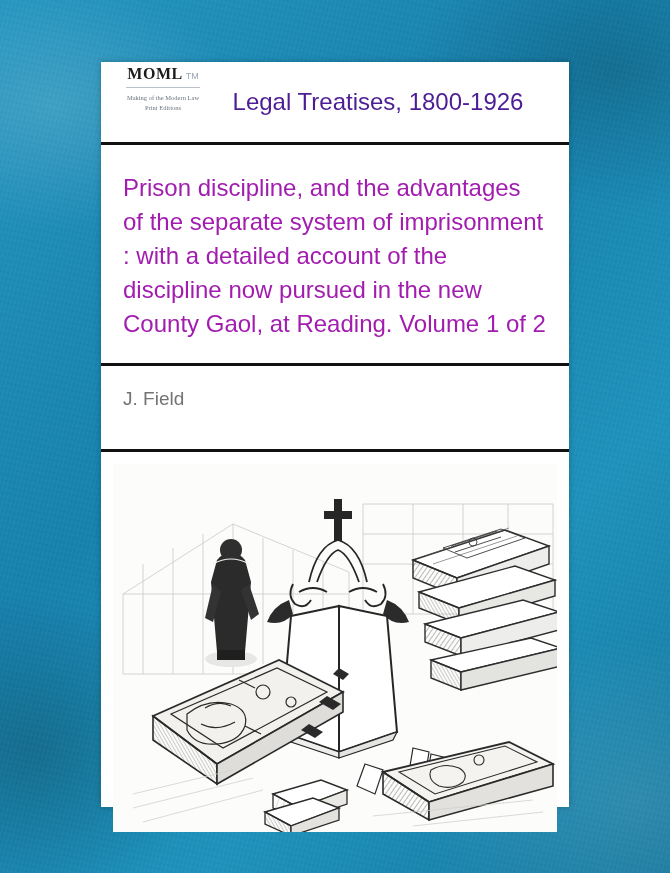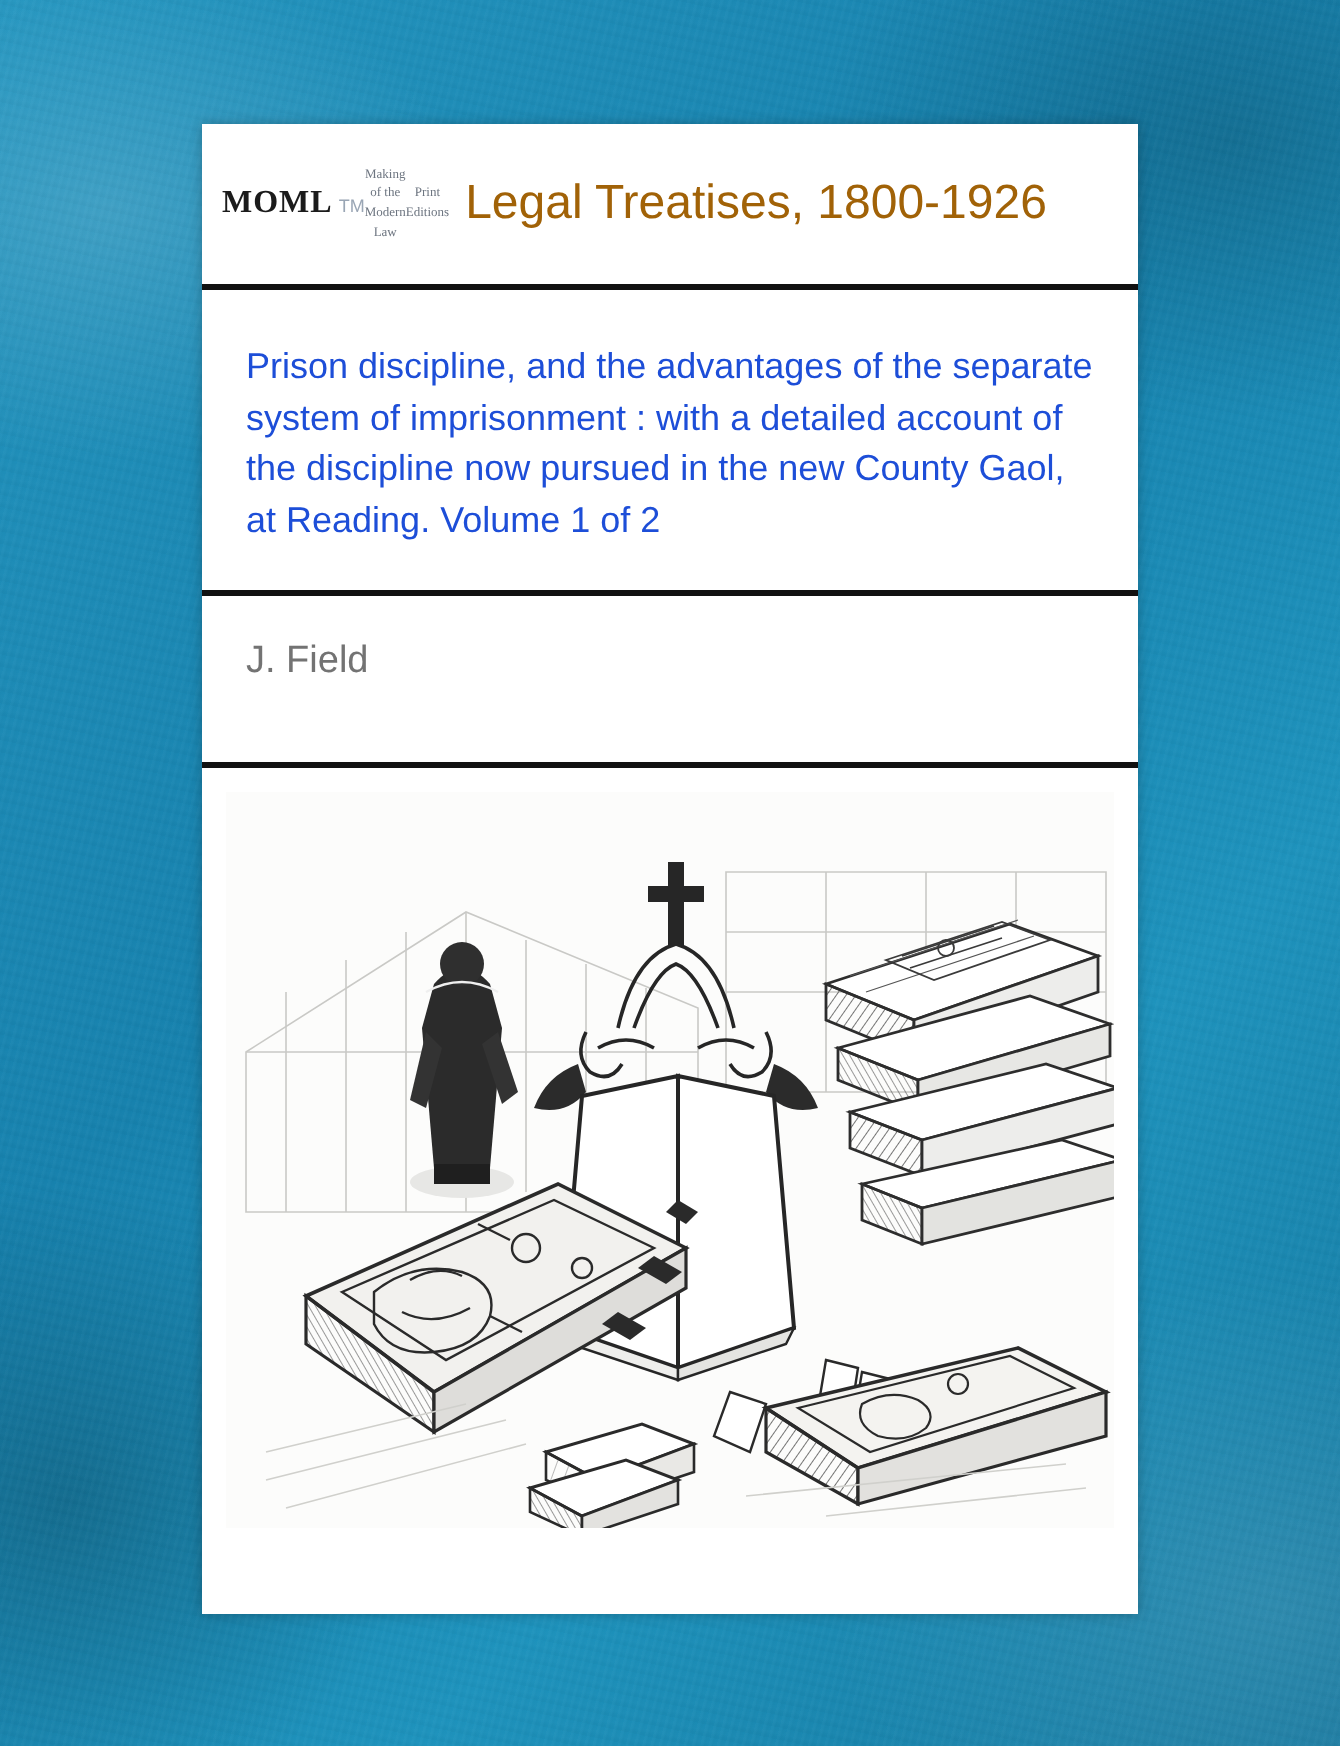--- a/index.html
+++ b/index.html
@@ -50,20 +50,21 @@
     height: 80px;
     display: flex;
     align-items: center;
     border-bottom: 3px solid #111;
   }
   .logo {
     width: 104px;
     height: 72px;
     margin-left: 10px;
     display: flex;
+    flex-direction: column;
     align-items: center;
     justify-content: flex-start;
     line-height: 1;
   }
   .logo-top {
     display: flex;
     align-items: baseline;
     gap: 3px;
   }
   .logo-moml {
@@ -89,32 +90,32 @@
     font-size: 6.5px;
     color: #6d7580;
     text-align: center;
     line-height: 1.5;
   }
   .header-title {
     flex: 1;
     text-align: center;
     font-family: "Liberation Sans", sans-serif;
     font-size: 24px;
-    color: #a16207;
+    color: #4c1d95;
     padding-right: 28px;
   }
   .title-block {
     padding: 26px 22px 22px 22px;
     border-bottom: 3px solid #111;
   }
   .doc-title {
     font-family: "Liberation Sans", sans-serif;
-    font-size: 18px;
+    font-size: 24px;
     line-height: 1.42;
-    color: #1d4ed8;
+    color: #a21caf;
   }
   .author-block {
     height: 86px;
     padding: 22px 22px 0 22px;
     box-sizing: border-box;
     border-bottom: 3px solid #111;
   }
   .author {
     font-family: "Liberation Sans", sans-serif;
     font-size: 19px;

